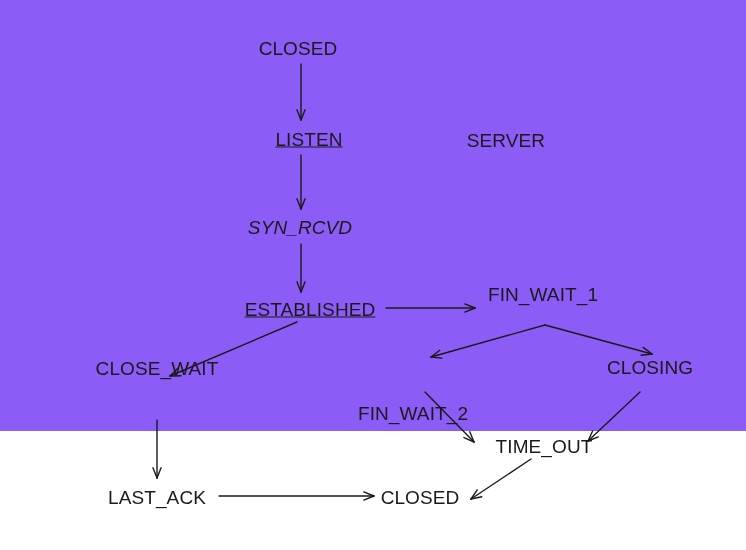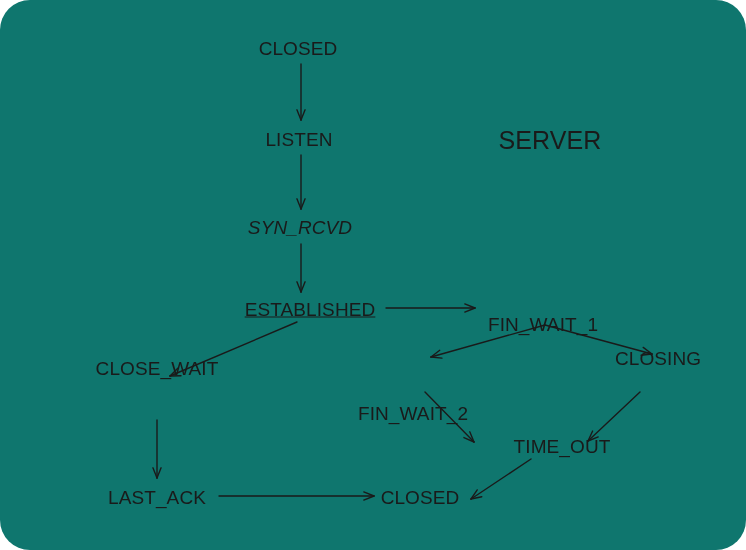--- a/index.html
+++ b/index.html
@@ -10,51 +10,49 @@
   }
   body {
     width: 746px;
     height: 550px;
     font-family: "Liberation Sans", "DejaVu Sans", sans-serif;
     overflow: hidden;
   }
   #diagram-canvas {
     position: relative;
     width: 746px;
-    height: 550px;
-    background: #0f766e;
-    border-radius: 30px;
+    height: 431px;
+    background: #8b5cf6;
   }
   #edge-layer {
     position: absolute;
     top: 0;
     left: 0;
     width: 746px;
     height: 550px;
   }
   .state-node {
     position: absolute;
     font-size: 19px;
     line-height: 1;
     color: #1a1a1a;
     white-space: nowrap;
     letter-spacing: 0.1px;
     transform: translate(-50%, -50%);
     text-align: center;
   }
   .diagram-caption {
     position: absolute;
-    font-size: 25px;
+    font-size: 19px;
     line-height: 1;
     color: #1a1a1a;
     white-space: nowrap;
     letter-spacing: 0.1px;
     transform: translate(-50%, -50%);
     text-align: left;
-    margin-left: 44px;
   }
 </style>
 </head>
 <body>
 
 <div id="diagram-canvas">
 
   <svg id="edge-layer" viewBox="0 0 746 550" width="746" height="550" aria-hidden="true">
       <g>
         <line x1="301" y1="64" x2="301" y2="120" stroke="#1a1a1a" stroke-width="1.4" stroke-linecap="round"></line>
@@ -113,27 +111,27 @@
       </g>
       <g>
         <line x1="531" y1="459" x2="471" y2="499" stroke="#1a1a1a" stroke-width="1.4" stroke-linecap="round"></line>
         <line x1="471" y1="499" x2="477.23640628825774" y2="489.93869564534003" stroke="#1a1a1a" stroke-width="1.4" stroke-linecap="round"></line>
         <line x1="471" y1="499" x2="481.7628987459391" y2="496.7284343318621" stroke="#1a1a1a" stroke-width="1.4" stroke-linecap="round"></line>
       </g>
     </svg>
 
   <div id="node-layer">
       <div class="state-node" style="left: 298px; top: 48px;">CLOSED</div>
-      <div class="state-node" style="left: 299px; top: 139px;">LISTEN</div>
+      <div class="state-node" style="left: 309px; top: 139px; text-decoration: underline;">LISTEN</div>
       <div class="state-node" style="left: 300px; top: 227px; font-style: italic;">SYN_RCVD</div>
       <div class="state-node" style="left: 310px; top: 309px; text-decoration: underline;">ESTABLISHED</div>
-      <div class="state-node" style="left: 543px; top: 324px;">FIN_WAIT_1</div>
+      <div class="state-node" style="left: 543px; top: 294px;">FIN_WAIT_1</div>
       <div class="state-node" style="left: 157px; top: 368px;">CLOSE_WAIT</div>
       <div class="state-node" style="left: 413px; top: 377px; margin-top: 36px;">FIN_WAIT_2</div>
-      <div class="state-node" style="left: 650px; top: 358px; margin-left: 8px;">CLOSING</div>
-      <div class="state-node" style="left: 562px; top: 446px; text-align: right;">TIME_OUT</div>
+      <div class="state-node" style="left: 650px; top: 367px;">CLOSING</div>
+      <div class="state-node" style="left: 544px; top: 446px; text-align: right;">TIME_OUT</div>
       <div class="state-node" style="left: 157px; top: 497px; text-align: center;">LAST_ACK</div>
       <div class="state-node" style="left: 420px; top: 497px;">CLOSED</div>
     </div>
 
   <div class="diagram-caption" style="left: 506px; top: 140px;">SERVER</div>
 
 </div>
 
 </body></html>

